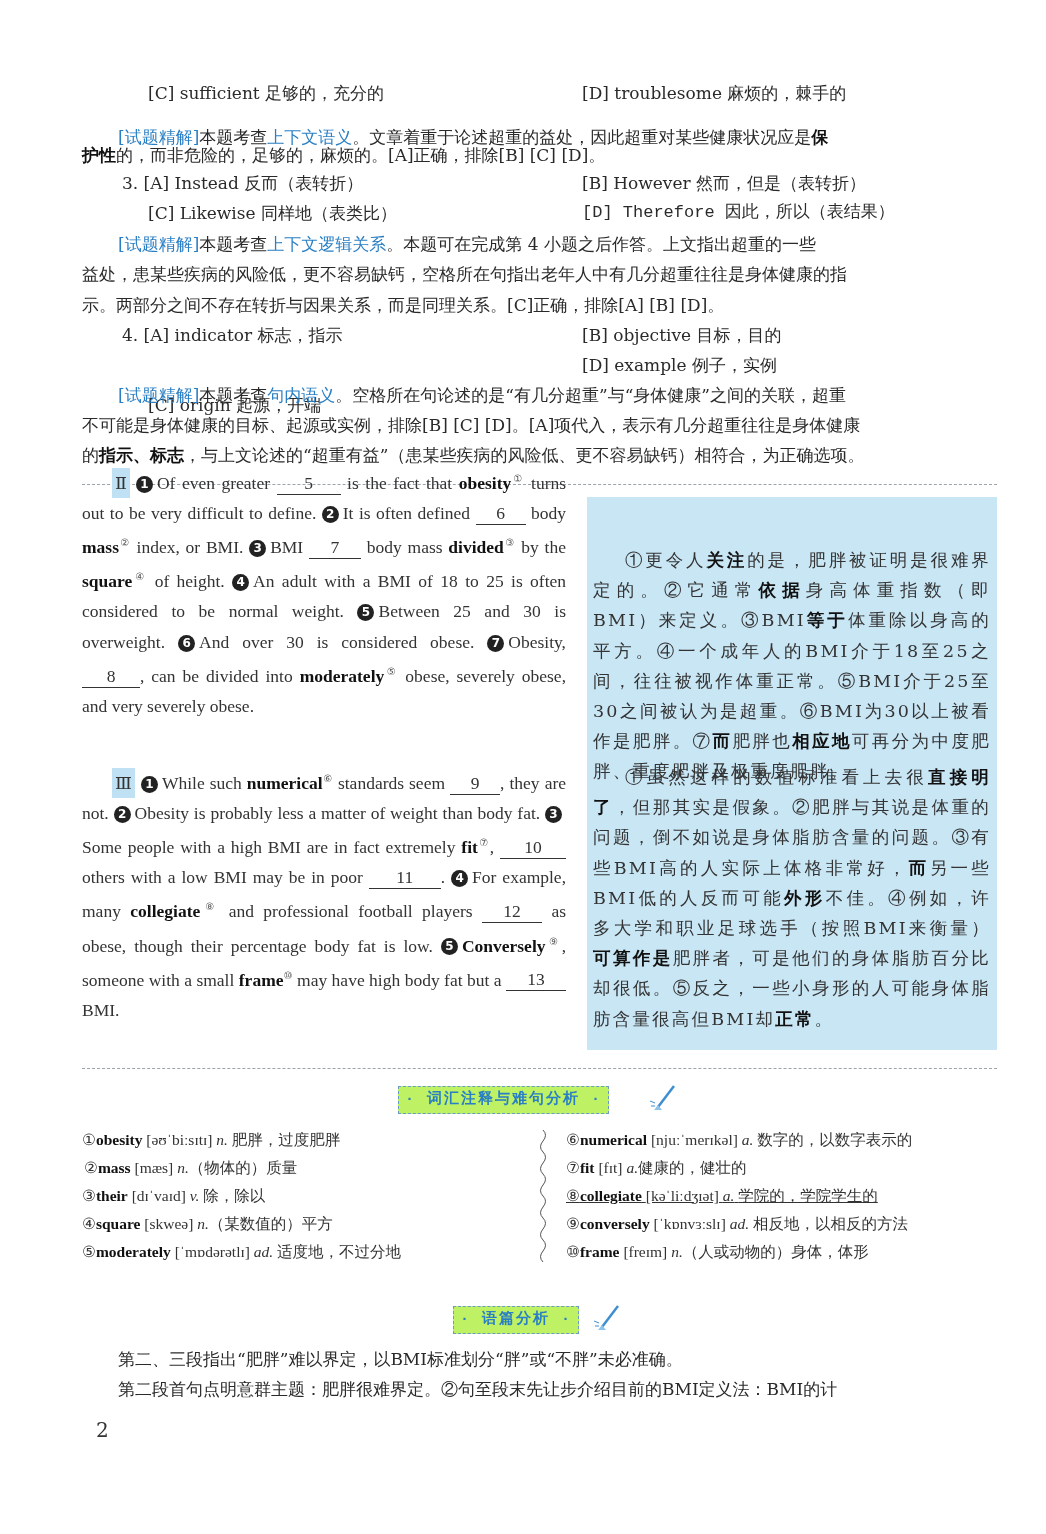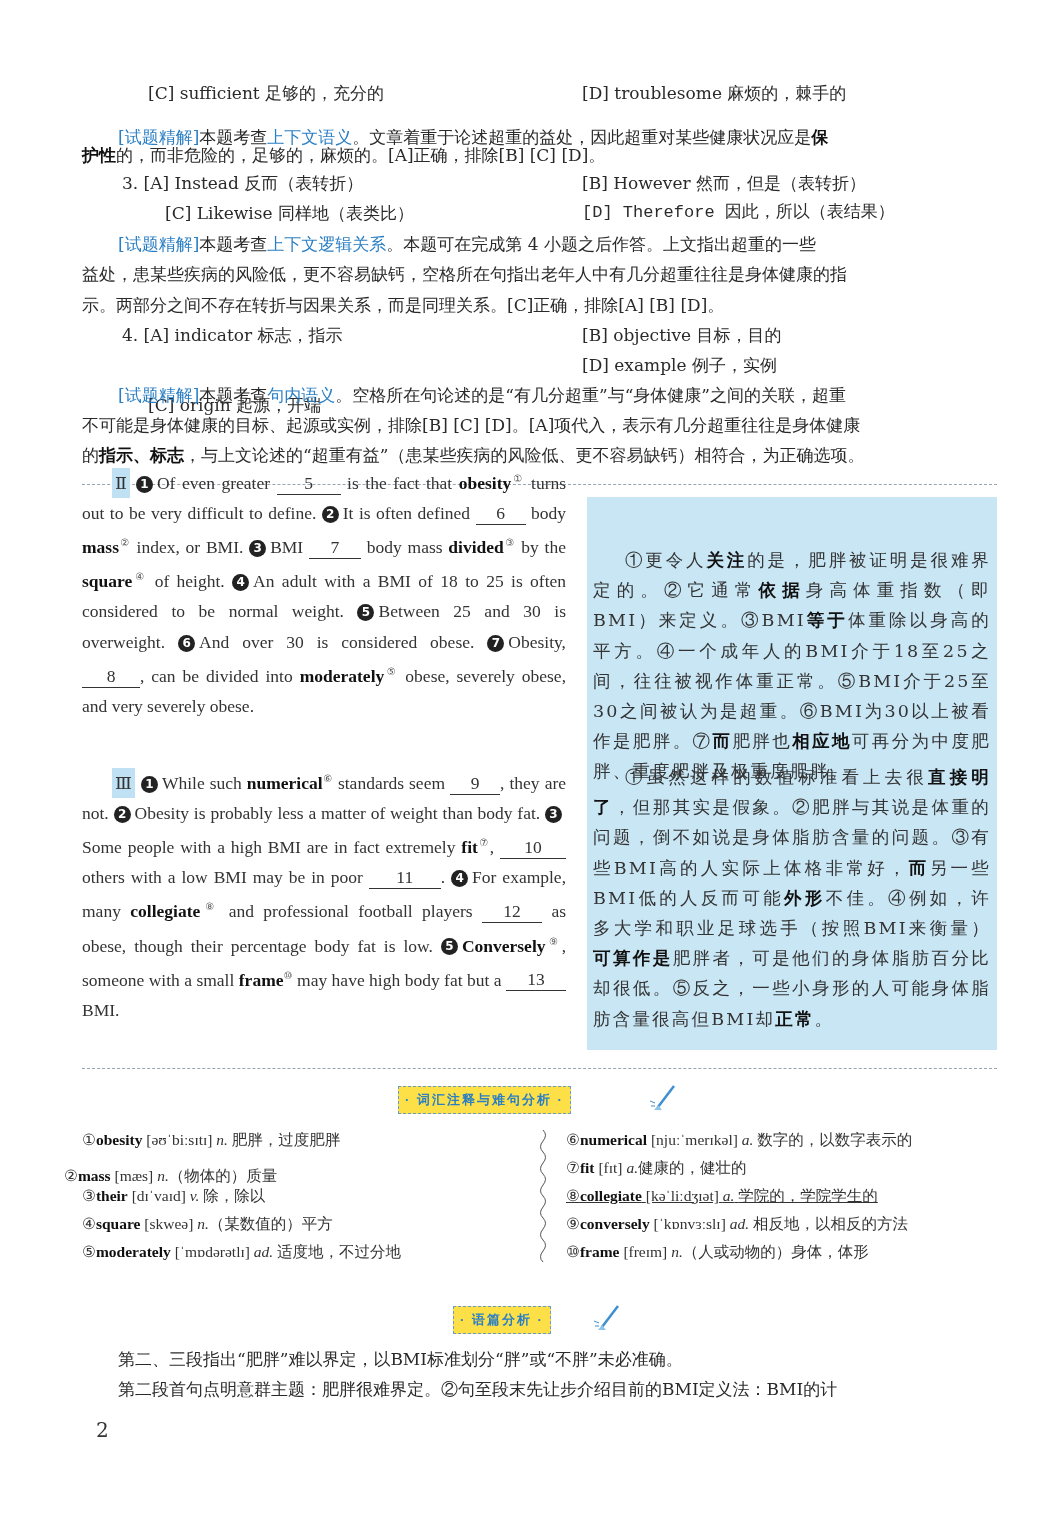--- a/index.html
+++ b/index.html
@@ -21,22 +21,22 @@
   sup { font-size: 10px; color: #555; }
   .panel {
     position: absolute; left: 587px; top: 497px; width: 410px; height: 553px;
     background: #c9e6f5;
   }
   .zh { position: absolute; left: 593px; width: 398px; font-size: 17.5px; line-height: 30.2px; letter-spacing: 2.2px; text-align: justify; color: #333; }
   .zh p { margin: 0; text-indent: 32px; }
   .zh .b { color: #111; }
   .section-title {
     position: absolute; height: 26px; border: 1px dashed #6a9bc6; color: #2a7fc4;
-    font-family: Liberation Sans, sans-serif; font-weight: bold; font-size: 13px; line-height: 26px;
-    padding: 0 6px; letter-spacing: 2px; background: #fde047;
+    font-family: Liberation Mono, monospace; font-weight: bold; font-size: 15px; line-height: 26px;
+    padding: 0 6px; letter-spacing: 2px; background: #bef264;
   }
   .pen { position: absolute; width: 30px; height: 30px; }
   .vocab { position: absolute; font-size: 15.5px; line-height: 28px; white-space: nowrap; color: #333; font-family: "Liberation Serif", "DejaVu Serif", serif; }
   .vocab .w { font-weight: bold; color: #111; }
   .vocab i { font-style: italic; }
   .wavy { position: absolute; left: 538px; top: 1130px; width: 10px; height: 132px; }
   .pageno { position: absolute; left: 96px; top: 1418px; font-size: 20px; color: #333; }
 </style>
 </head>
 <body>
@@ -46,21 +46,21 @@
 
 <div class="line" style="left:118px; top:122px;">
   <span class="blue">[试题精解]</span><span>本题考查</span><span class="blue">上下文语义</span><span>。文章着重于论述超重的益处，因此超重对某些健康状况应是</span><span class="b">保</span>
 </div>
 <div class="line" style="left:82px; top:140px;">
   <span class="b">护性</span><span>的，而非危险的，足够的，麻烦的。[A]正确，排除[B] [C] [D]。</span>
 </div>
 
 <div class="opt" style="left:122px; top:168px;">3. [A] Instead 反而（表转折）</div>
 <div class="opt" style="left:582px; top:168px;">[B] However 然而，但是（表转折）</div>
-<div class="opt" style="left:148px; top:198px;margin-left:17px;">[C] Likewise 同样地（表类比）</div>
+<div class="opt" style="left:148px; top:198px;">[C] Likewise 同样地（表类比）</div>
 <div class="opt" style="left:582px; top:198px;font-family:Liberation Mono, monospace;">[D] Therefore 因此，所以（表结果）</div>
 
 <div class="line" style="left:118px; top:229px;">
   <span class="blue">[试题精解]</span><span>本题考查</span><span class="blue">上下文逻辑关系</span><span>。本题可在完成第 4 小题之后作答。上文指出超重的一些</span>
 </div>
 <div class="line" style="left:82px; top:259px;">益处，患某些疾病的风险低，更不容易缺钙，空格所在句指出老年人中有几分超重往往是身体健康的指</div>
 <div class="line" style="left:82px; top:290px;">示。两部分之间不存在转折与因果关系，而是同理关系。[C]正确，排除[A] [B] [D]。</div>
 
 <div class="opt" style="left:122px; top:320px;">4. [A] indicator 标志，指示</div>
 <div class="opt" style="left:582px; top:320px;">[B] objective 目标，目的</div>
@@ -146,21 +146,21 @@
   <line x1="26" y1="3" x2="10" y2="24" stroke="#3f8fd0" stroke-width="2.5"></line>
   <path d="M6 27 L14 27 L10 22 Z" fill="#8fc4ea"></path>
   <line x1="2" y1="18" x2="7" y2="20" stroke="#3f8fd0" stroke-width="1"></line>
   <line x1="3" y1="23" x2="7" y2="23" stroke="#3f8fd0" stroke-width="1"></line>
 </svg>
 
 <div>
   <div class="vocab" style="left:82px; top:1126px;">
     <span>①</span><span class="w">obesity</span> <span>[əʊˈbiːsɪtɪ]</span> <i>n.</i> <span>肥胖，过度肥胖</span>
   </div>
-  <div class="vocab" style="left:64px; top:1154px;margin-top:8px;">
+  <div class="vocab" style="left:84px; top:1154px;">
     <span>②</span><span class="w">mass</span> <span>[mæs]</span> <i>n.</i><span>（物体的）质量</span>
   </div>
   <div class="vocab" style="left:82px; top:1182px;">
     <span>③</span><span class="w">their</span> <span>[dɪˈvaɪd]</span> <i>v.</i> <span>除，除以</span>
   </div>
   <div class="vocab" style="left:82px; top:1210px;">
     <span>④</span><span class="w">square</span> <span>[skweə]</span> <i>n.</i><span>（某数值的）平方</span>
   </div>
   <div class="vocab" style="left:82px; top:1238px;">
     <span>⑤</span><span class="w">moderately</span> <span>[ˈmɒdərətlɪ]</span> <i>ad.</i> <span>适度地，不过分地</span>

